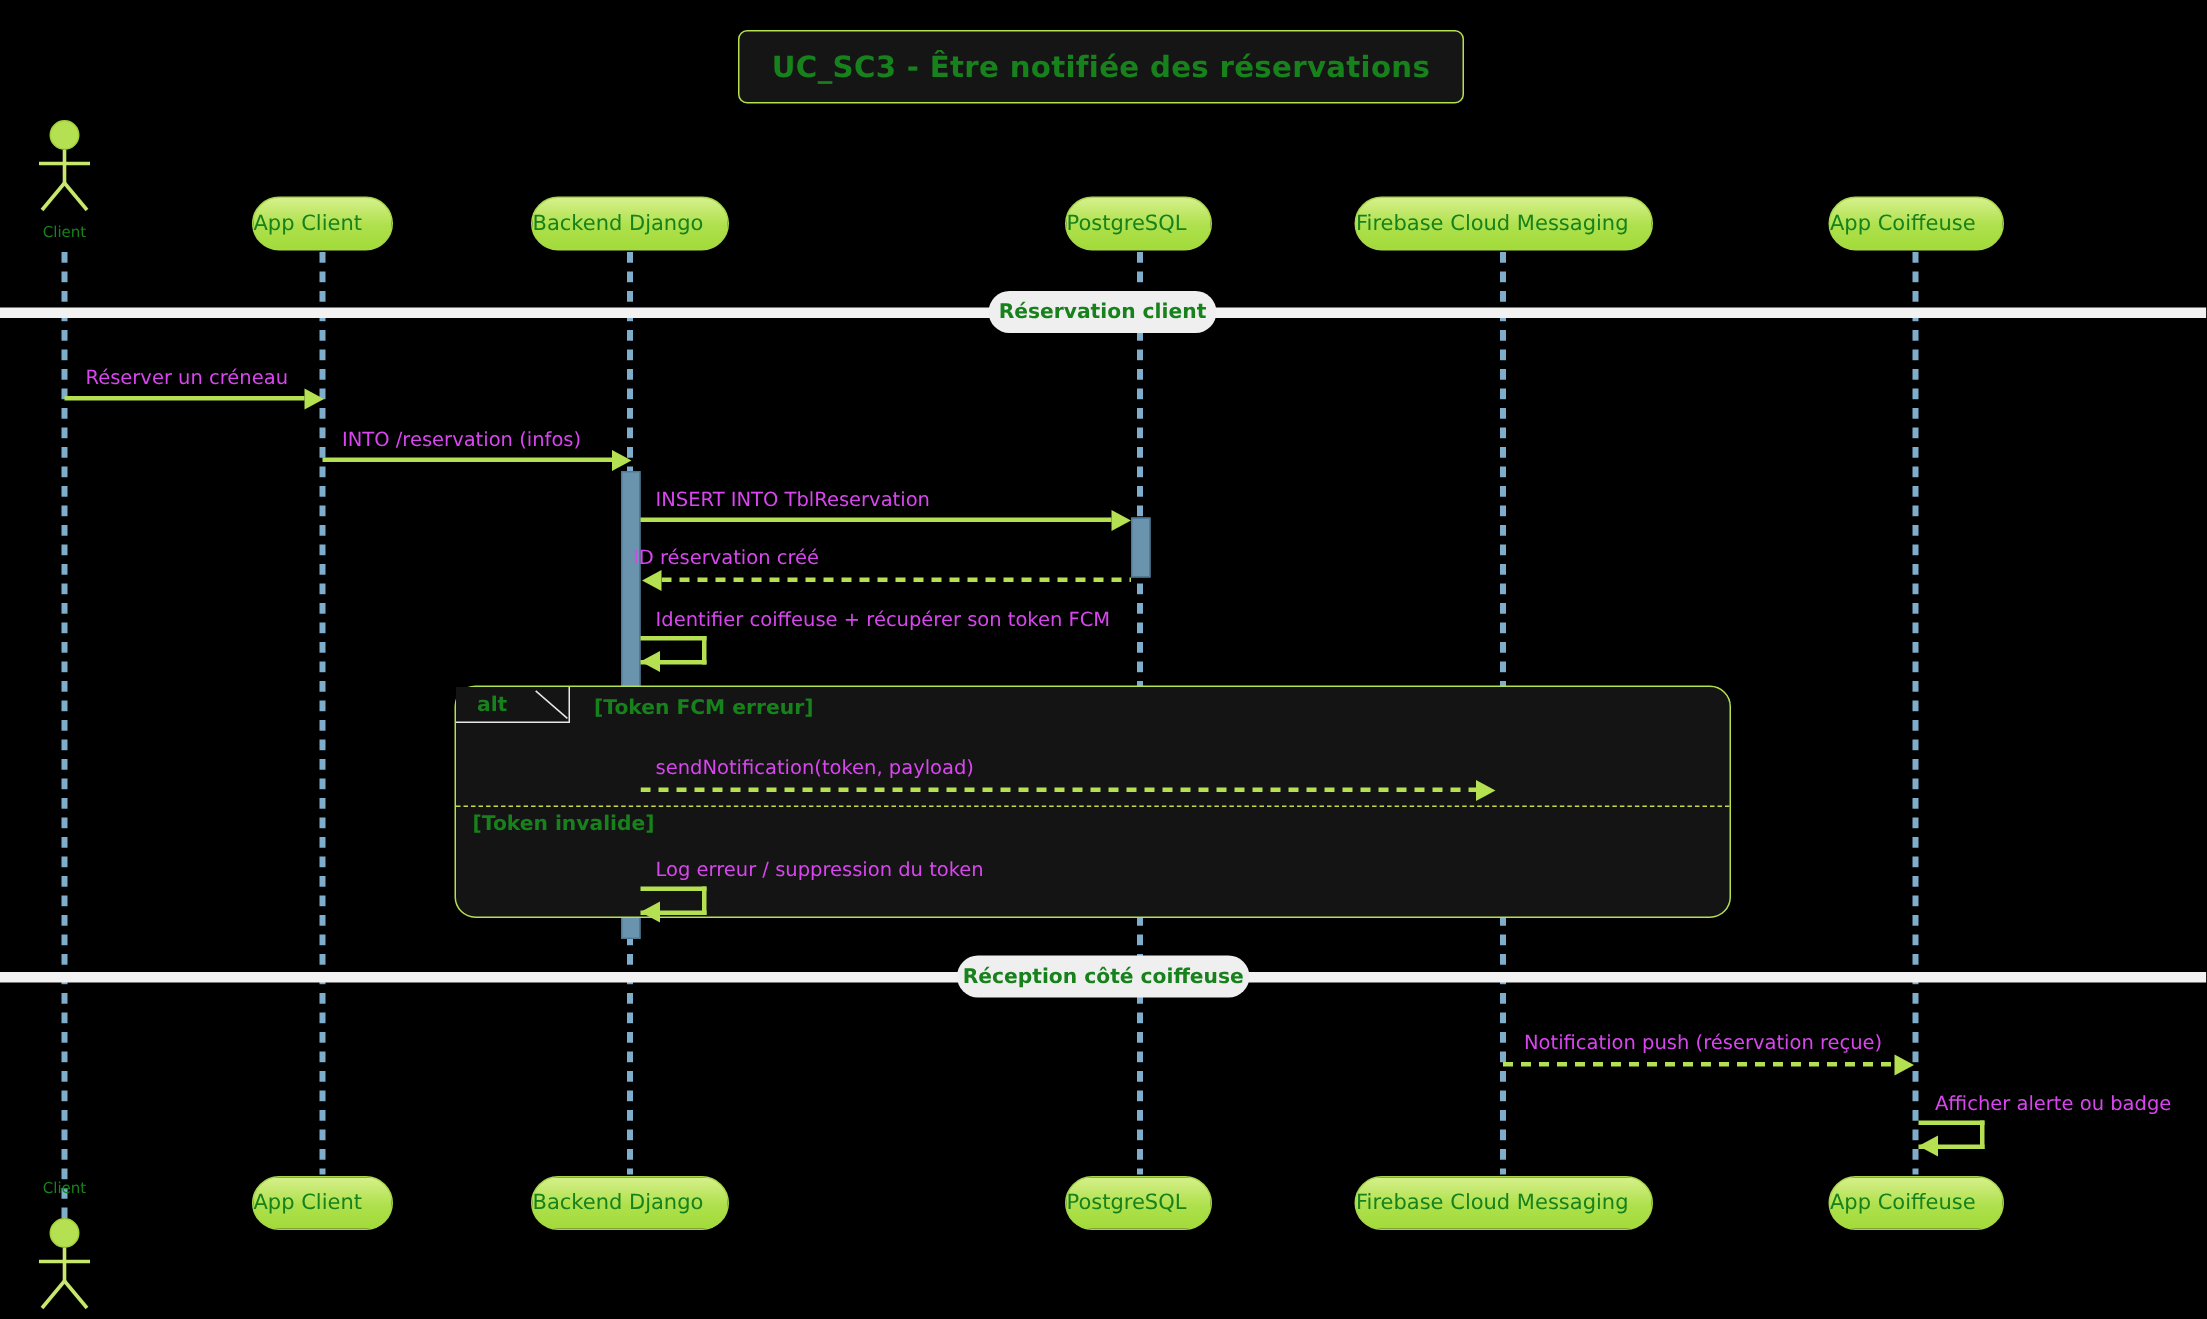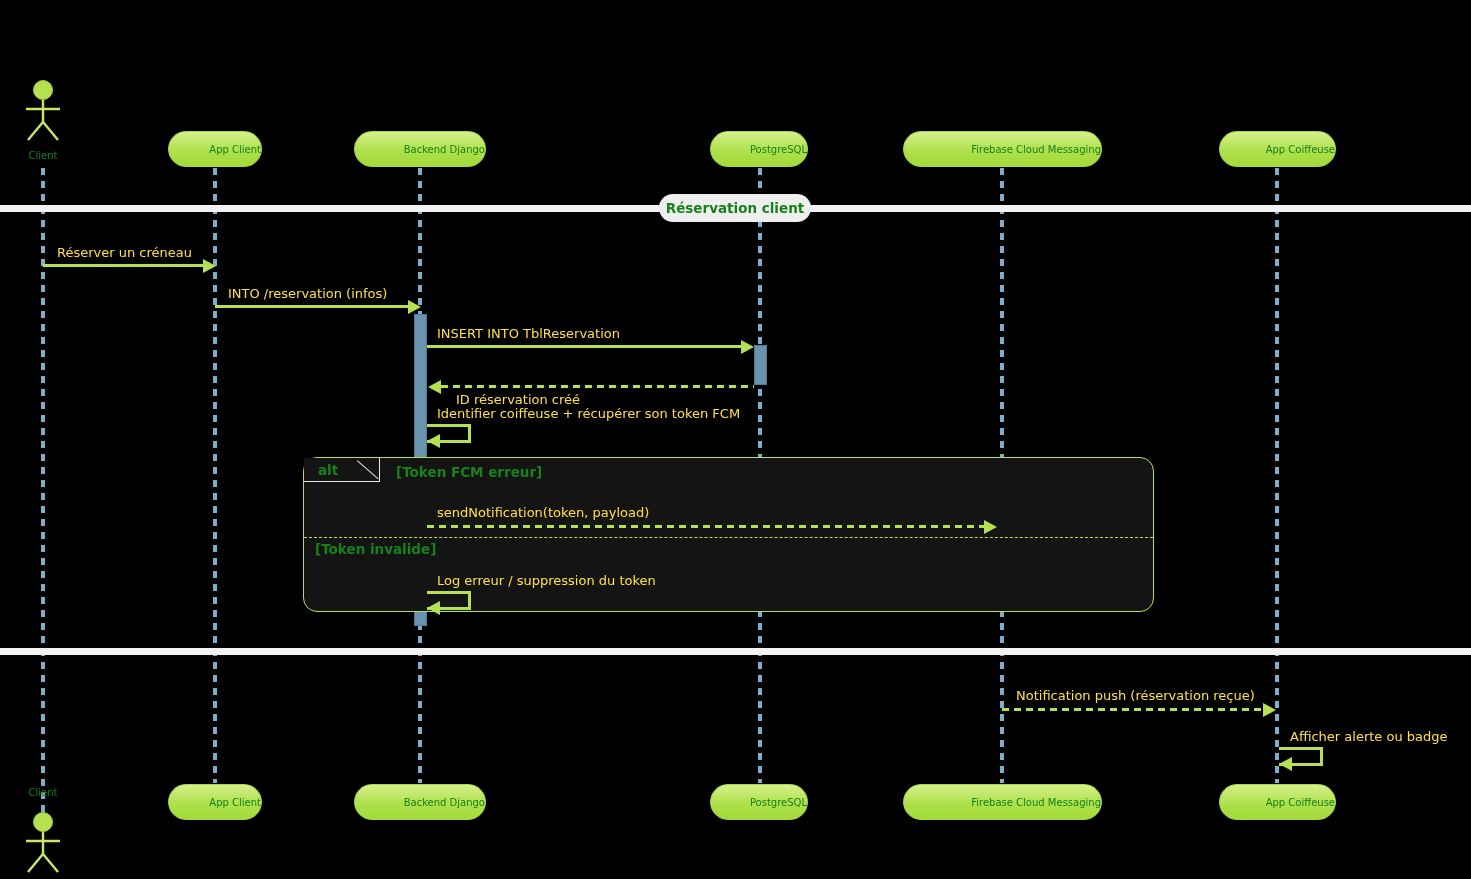--- a/index.html
+++ b/index.html
@@ -42,23 +42,23 @@
     background-size: 4px 13px;
   }
 
   
   .pbox {
     position: absolute;
     height: 36px;
     border-radius: 18px;
     border: 1.2px solid #A8D84A;
     background: linear-gradient(180deg, #D6F08B 0%, #AEE04B 55%, #A2DB3A 100%);
-    display: flex; align-items: center; justify-content: flex-end;
-    color: #17811C;
-    font-size: 10px;
+    display: flex; align-items: center; justify-content: flex-start;
+    color: #17811C;
+    font-size: 14px;
     white-space: nowrap;
   }
 
   
   .actor { position: absolute; width: 46px; height: 62px; }
   .actor-label {
     position: absolute;
     color: #17811C;
     font-size: 10px;
     white-space: nowrap;
@@ -106,21 +106,21 @@
   .arrowhead {
     position: absolute;
     width: 0; height: 0;
     border-top: 7px solid transparent;
     border-bottom: 7px solid transparent;
   }
   .arrowhead.right { border-left: 13px solid #B4E051; }
   .arrowhead.left  { border-right: 13px solid #B4E051; }
   .msg-label {
     position: absolute;
-    color: #fde047;
+    color: #d946ef;
     font-size: 13px;
     white-space: nowrap;
   }
 
   
   .selfloop {
     position: absolute;
     border: 3px solid #B4E051;
     border-left: none;
   }
@@ -160,20 +160,23 @@
     font-size: 13.5px;
     font-weight: bold;
     white-space: nowrap;
   }
 </style>
 </head>
 <body>
 
 <div id="stage">
 
+  <div class="title-box">
+    <span class="title-text">UC_SC3 - Être notifiée des réservations</span>
+  </div>
 
   <div class="lifeline" style="left:41px;   top:168px; height:648px;"></div>
   <div class="lifeline" style="left:213px;  top:168px; height:615px;"></div>
   <div class="lifeline" style="left:418px; top:168px; height:615px;"></div>
   <div class="lifeline" style="left:758px;  top:168px; height:615px;"></div>
   <div class="lifeline" style="left:1000px; top:168px; height:615px;"></div>
   <div class="lifeline" style="left:1275px; top:168px; height:615px;"></div>
 
   <div class="actor" style="left:20px; top:80px;">
     <svg width="46" height="62" viewBox="0 0 46 62">
@@ -215,21 +218,21 @@
   <div class="arrowhead right" style="left:203px; top:258.5px;"></div>
 
   <div class="msg-label" style="left:228px; top:286px;">INTO /reservation (infos)</div>
   <div class="msg-line" style="left:215px; top:305px; width:193px;"></div>
   <div class="arrowhead right" style="left:408px; top:299.5px;"></div>
 
   <div class="msg-label" style="left:437px; top:326px;">INSERT INTO TblReservation</div>
   <div class="msg-line" style="left:427px; top:345px; width:314px;"></div>
   <div class="arrowhead right" style="left:741px; top:339.5px;"></div>
 
-  <div class="msg-label" style="left:456px; top:365px;margin-top:27px;">ID réservation créé</div>
+  <div class="msg-label" style="left:422px; top:365px;">ID réservation créé</div>
   <div class="msg-line dashed" style="left:441px; top:385px; width:313px;"></div>
   <div class="arrowhead left" style="left:428px; top:379.5px;"></div>
 
   <div class="msg-label" style="left:437px; top:406px;">Identifier coiffeuse + récupérer son token FCM</div>
   <div class="selfloop" style="left:427px; top:424px; width:44px; height:19px;"></div>
   <div class="arrowhead left" style="left:427px; top:434px;"></div>
 
   <div class="frag" style="left:303px; top:457px; width:851px; height:155px;"></div>
 
   <div class="frag-tab" style="left:304px; top:458px; width:76px; height:24px;">
@@ -243,20 +246,23 @@
 
   <div class="msg-label" style="left:437px; top:505px;">sendNotification(token, payload)</div>
   <div class="msg-line dashed" style="left:427px; top:525px; width:557px;"></div>
   <div class="arrowhead right" style="left:984px; top:519.5px;"></div>
 
   <div class="msg-label" style="left:437px; top:573px;">Log erreur / suppression du token</div>
   <div class="selfloop" style="left:427px; top:591px; width:44px; height:19px;"></div>
   <div class="arrowhead left" style="left:427px; top:601px;"></div>
 
   <div class="divider-line" style="top:648px;"></div>
+  <div class="divider-pill" style="left:638px; top:637px; width:195px;">
+    <span>Réception côté coiffeuse</span>
+  </div>
 
   <div class="msg-label" style="left:1016px; top:688px;">Notification push (réservation reçue)</div>
   <div class="msg-line dashed" style="left:1002px; top:708px; width:261px;"></div>
   <div class="arrowhead right" style="left:1263px; top:702.5px;"></div>
 
   <div class="msg-label" style="left:1290px; top:729px;">Afficher alerte ou badge</div>
   <div class="selfloop" style="left:1279px; top:747px; width:44px; height:19px;"></div>
   <div class="arrowhead left" style="left:1279px; top:757px;"></div>
 
   <div class="pbox" style="left:168px; top:784px; width:94px;">

